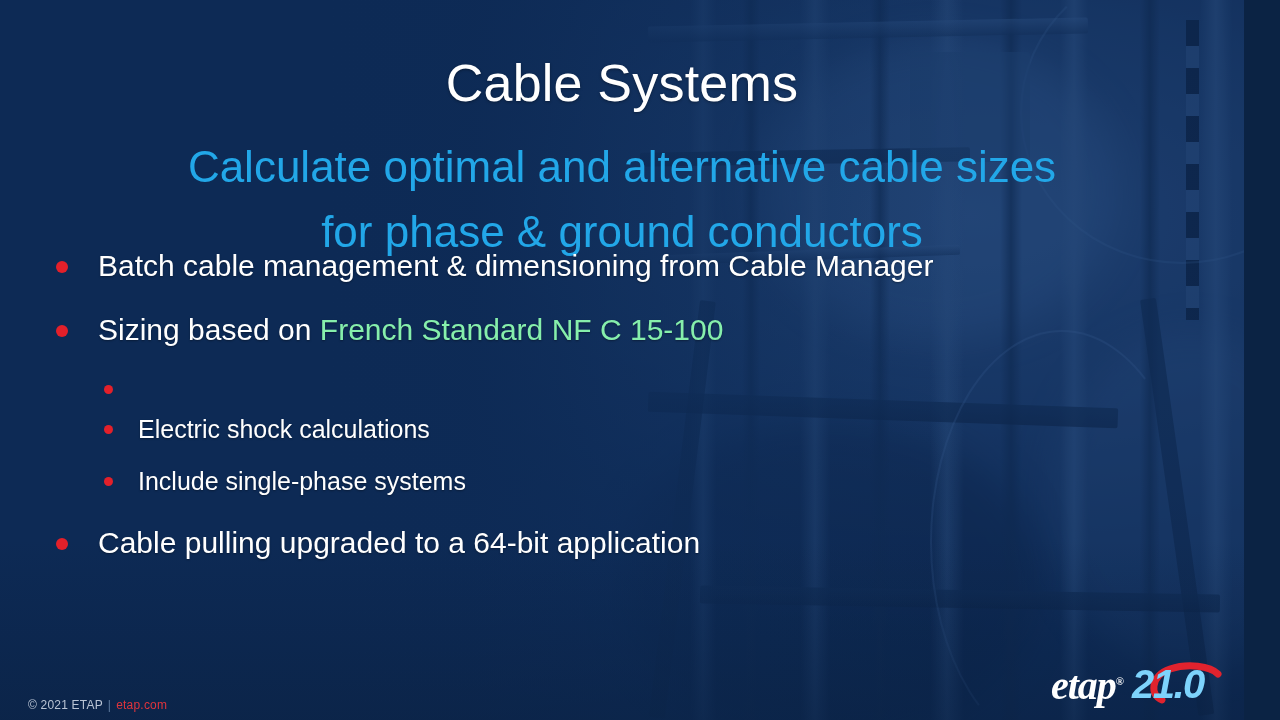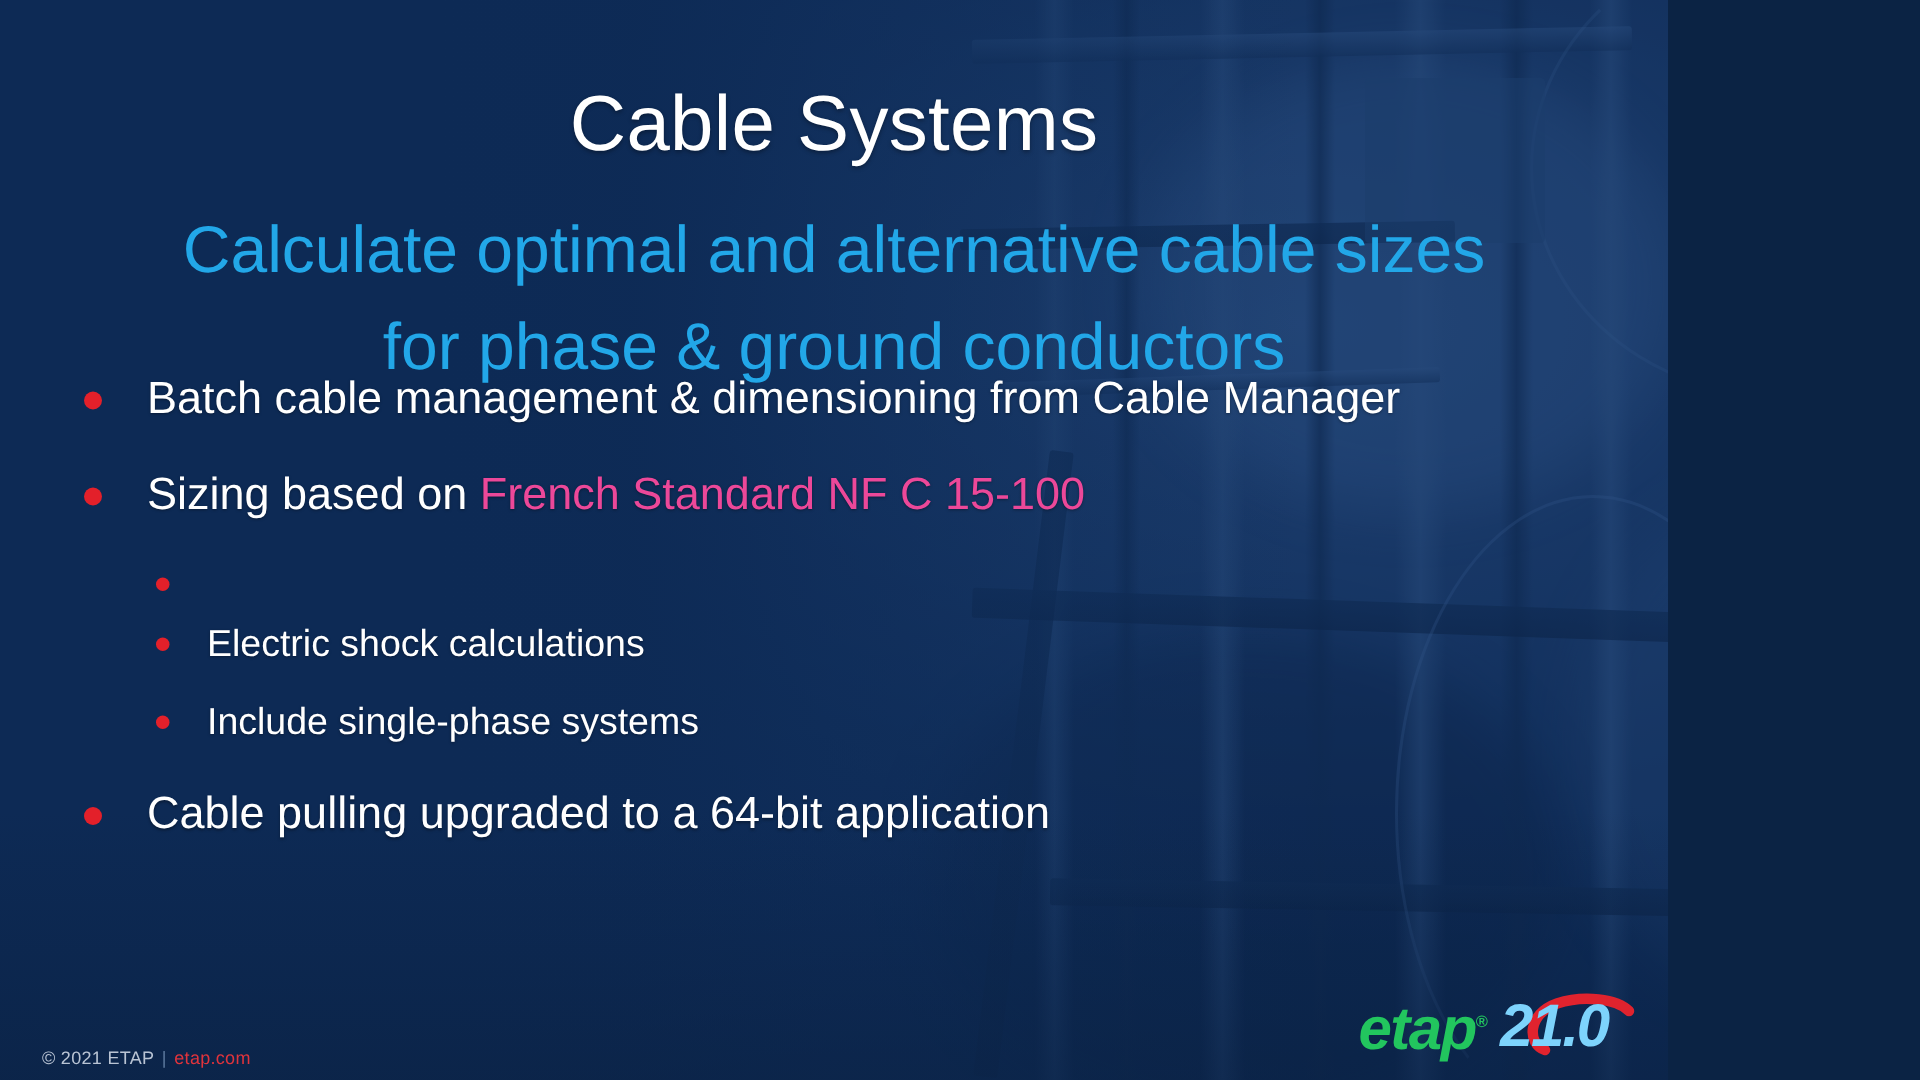--- a/index.html
+++ b/index.html
@@ -9,21 +9,21 @@
   }
   body {
     width: 1280px;
     height: 720px;
     overflow: hidden;
     font-family: "Liberation Sans", sans-serif;
   }
 
   #slide {
     position: relative;
-    width: 1112px;
+    width: 1244px;
     height: 720px;
     background: #0d2a55;
     overflow: hidden;
   }
 
   
   #bg-photo {
     position: absolute;
     inset: 0;
     overflow: hidden;
@@ -166,21 +166,21 @@
     margin: 12px 25px 0 8px;
   }
   .lvl2 .text {
     color: #ffffff;
     font-size: 25px;
     line-height: 1.3;
     font-weight: 400;
     text-shadow: 0 1px 2px rgba(0,0,0,.35);
   }
 
-  .hl-gold { color: #ec4899; }
+  .hl-gold { color: #86efac; }
 
   
   .footer-copy {
     position: absolute;
     left: 28px;
     bottom: 8px;
     font-size: 12px;
     color: #b9c4d4;
     letter-spacing: .2px;
     white-space: nowrap;
@@ -193,27 +193,27 @@
   .logo {
     position: absolute;
     right: 16px;
     bottom: 14px;
     display: flex;
     align-items: flex-end;
     height: 46px;
   }
   .logo-word {
     position: relative;
-    color: #22c55e;
+    color: #ffffff;
     font-size: 40px;
     font-weight: 700;
     font-style: italic;
     line-height: 1;
     letter-spacing: -1px;
-    font-family: Liberation Sans, sans-serif;
+    font-family: Liberation Serif, serif;
   }
   .logo-reg {
     font-size: 11px;
     vertical-align: super;
     font-style: normal;
     font-weight: 700;
   }
   .logo-ver-wrap {
     position: relative;
     margin-left: 9px;

